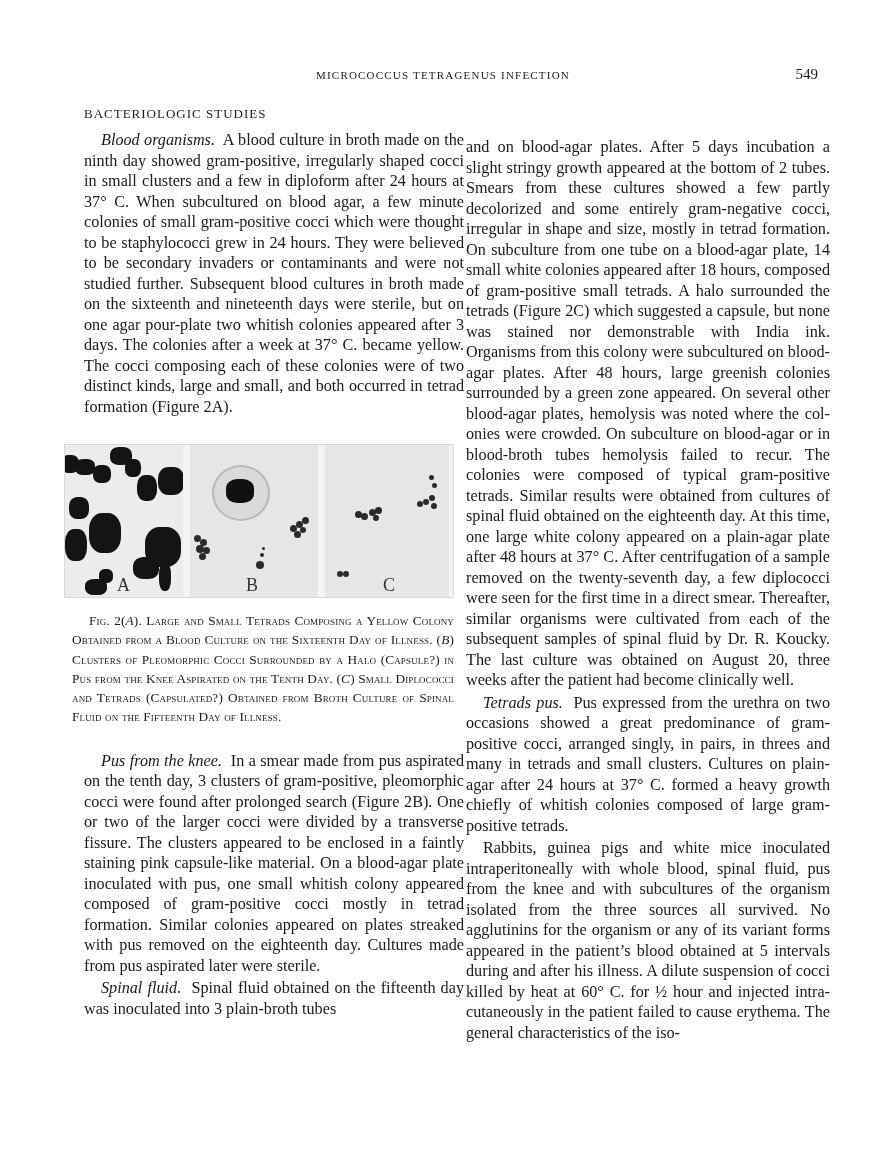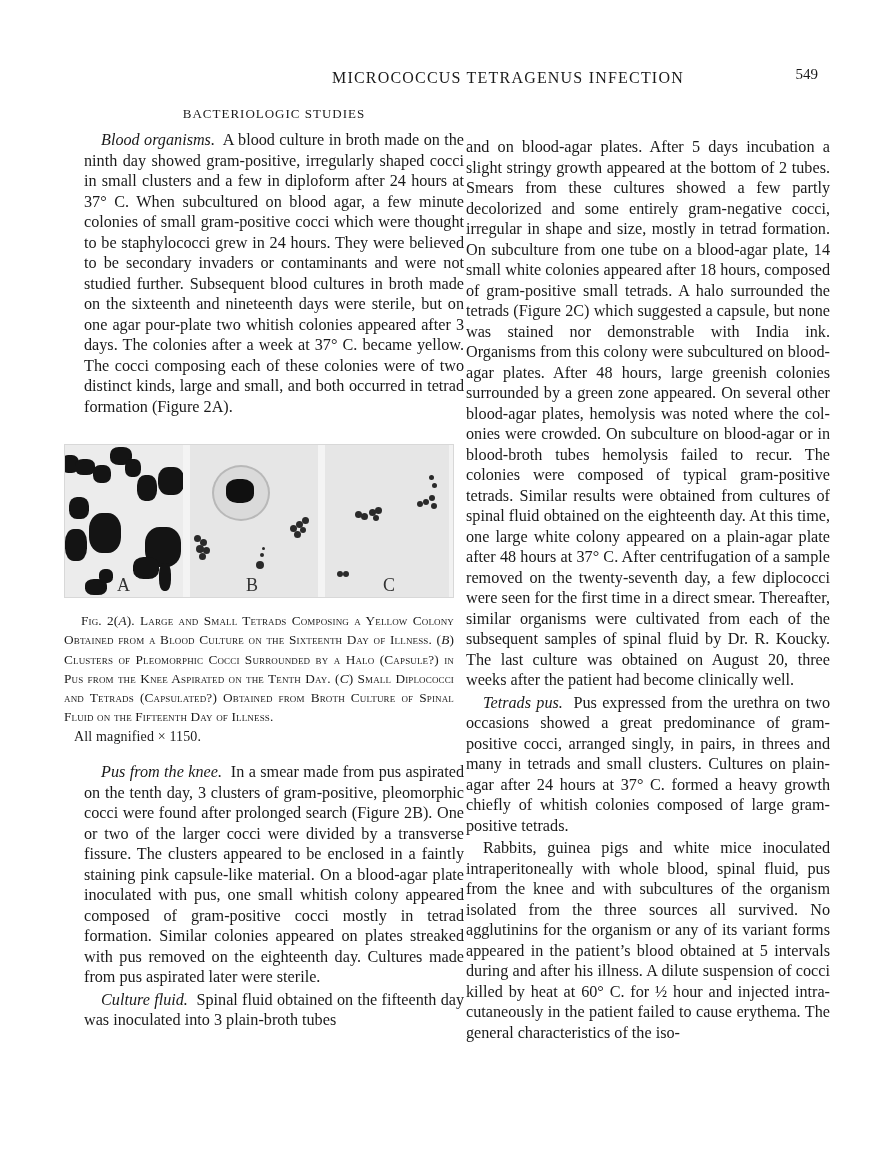--- a/index.html
+++ b/index.html
@@ -2,36 +2,36 @@
 <html><head>
   <meta charset="utf-8">
   <style>
     html, body { margin: 0; padding: 0; background: #ffffff; }
     body {
       width: 890px; height: 1163px; position: relative; overflow: hidden;
       font-family: "Liberation Serif", "DejaVu Serif", serif;
       color: #1a1a1a;
     }
     .running-head {
-      position: absolute; top: 69px; left: 332px;
-      font-size: 16px; letter-spacing: 1.2px; text-transform: uppercase;
+      position: absolute; top: 69px; left: 316px;
+      font-size: 11px; letter-spacing: 1.2px; text-transform: uppercase;
       font-variant: small-caps;
     }
     .page-number {
       position: absolute; top: 66px; right: 72px; font-size: 15px;
     }
     .col {
       position: absolute; top: 104px; width: 380px;
       font-size: 16.2px; line-height: 20.5px; text-align: justify;
       hyphens: manual;
     }
     .col-left { left: 84px; }
     .col-right { left: 466px; top: 107px; width: 364px; }
     .section-heading {
-      text-align: center; font-size: 13px; letter-spacing: 1px;
+      text-align: left; font-size: 13px; letter-spacing: 1px;
       text-transform: uppercase; margin: 0 0 6px 0; line-height: 20px;
     }
     p { margin: 0; text-indent: 17px; }
     p.cont { text-indent: 0; margin-top: 30px; }
     p + p { margin-top: 2px; }
     .runin { font-style: italic; }
     .figure-wrap { margin: 27px 0 0 -20px; width: 390px; }
     .figure {
       display: flex; height: 152px; background: #f2f2f2; border: 1px solid #d8d8d8;
     }
@@ -49,26 +49,26 @@
     .halo {
       position: absolute; border-radius: 50%;
       border: 2px solid rgba(120,120,120,0.35);
       background: rgba(200,200,200,0.4);
     }
     .caption {
       margin-top: 13px; font-size: 13.3px; line-height: 19.3px;
       font-variant: small-caps; text-align: justify; letter-spacing: 0.15px;
       padding-left: 0;
     }
-    .caption-body { text-indent: 17px; }
+    .caption-body { text-indent: 17px; margin-left: 8px; }
     .caption-mag {
       font-variant: normal; font-size: 14px; text-indent: 0; padding-left: 10px;
     }
     .ital { font-style: italic; }
-    .after-fig { margin-top: 16px; }
+    .after-fig { margin-top: 24px; }
   </style>
 </head>
 <body>
 
 <div class="running-head">MICROCOCCUS TETRAGENUS INFECTION</div>
 <div class="page-number">549</div>
 
 <div class="col col-left">
   <div class="section-heading">BACTERIOLOGIC STUDIES</div>
 
@@ -129,31 +129,30 @@
         <div class="dot" style="left:107px;top:38px;width:5px;height:5px"></div>
         <div class="dot" style="left:12px;top:126px;width:6px;height:6px"></div>
         <div class="dot" style="left:18px;top:126px;width:6px;height:6px"></div>
         <span class="panel-label" style="left:58px">C</span>
       </div>
     </div>
     <div class="caption">
       <div class="caption-body">
         <span>Fig. 2(</span><span class="ital">A</span><span>). Large and Small Tetrads Composing a Yellow Colony Obtained from a Blood Culture on the Sixteenth Day of Illness. (</span><span class="ital">B</span><span>) Clusters of Pleomorphic Cocci Surrounded by a Halo (Capsule?) in Pus from the Knee Aspirated on the Tenth Day. (</span><span class="ital">C</span><span>) Small Diplococci and Tetrads (Capsulated?) Obtained from Broth Culture of Spinal Fluid on the Fifteenth Day of Illness.</span>
       </div>
-      <div class="caption-mag">All magnified × 1150.</div>
     </div>
   </div>
 
   <p class="after-fig">
     <span class="runin">Pus from the knee.</span>&nbsp;
     <span>In a smear made from pus aspirated on the tenth day, 3 clusters of gram-positive, pleomorphic cocci were found after pro­longed search (Figure 2B). One or two of the larger cocci were divided by a transverse fissure. The clusters appeared to be enclosed in a faintly staining pink capsule-like material. On a blood-agar plate inoculated with pus, one small whitish colony appeared composed of gram-positive cocci mostly in tetrad formation. Similar colonies ap­peared on plates streaked with pus removed on the eighteenth day. Cultures made from pus aspirated later were sterile.</span>
   </p>
 
   <p>
-    <span class="runin">Culture fluid.</span>&nbsp;
+    <span class="runin">Spinal fluid.</span>&nbsp;
     <span>Spinal fluid obtained on the fif­teenth day was inoculated into 3 plain-broth tubes</span>
   </p>
 </div>
 
 <div class="col col-right">
   <p class="cont">and on blood-agar plates. After 5 days incuba­tion a slight stringy growth appeared at the bot­tom of 2 tubes. Smears from these cultures showed a few partly decolorized and some en­tirely gram-negative cocci, irregular in shape and size, mostly in tetrad formation. On subculture from one tube on a blood-agar plate, 14 small white colonies appeared after 18 hours, composed of gram-positive small tetrads. A halo sur­rounded the tetrads (Figure 2C) which suggested a capsule, but none was stained nor demonstrable with India ink. Organisms from this colony were subcultured on blood-agar plates. After 48 hours, large greenish colonies surrounded by a green zone appeared. On several other blood-agar plates, hemolysis was noted where the col­onies were crowded. On subculture on blood-agar or in blood-broth tubes hemolysis failed to recur. The colonies were composed of typical gram-positive tetrads. Similar results were ob­tained from cultures of spinal fluid obtained on the eighteenth day. At this time, one large white colony appeared on a plain-agar plate after 48 hours at 37° C. After centrifugation of a sam­ple removed on the twenty-seventh day, a few diplococci were seen for the first time in a direct smear. Thereafter, similar organisms were culti­vated from each of the subsequent samples of spinal fluid by Dr. R. Koucky. The last culture was obtained on August 20, three weeks after the patient had become clinically well.</p>
 
   <p>
     <span class="runin">Tetrads pus.</span>&nbsp;
     <span>Pus expressed from the urethra on two occasions showed a great predominance of gram-positive cocci, arranged singly, in pairs, in threes and many in tetrads and small clusters. Cultures on plain-agar after 24 hours at 37° C. formed a heavy growth chiefly of whitish colonies composed of large gram-positive tetrads.</span>

